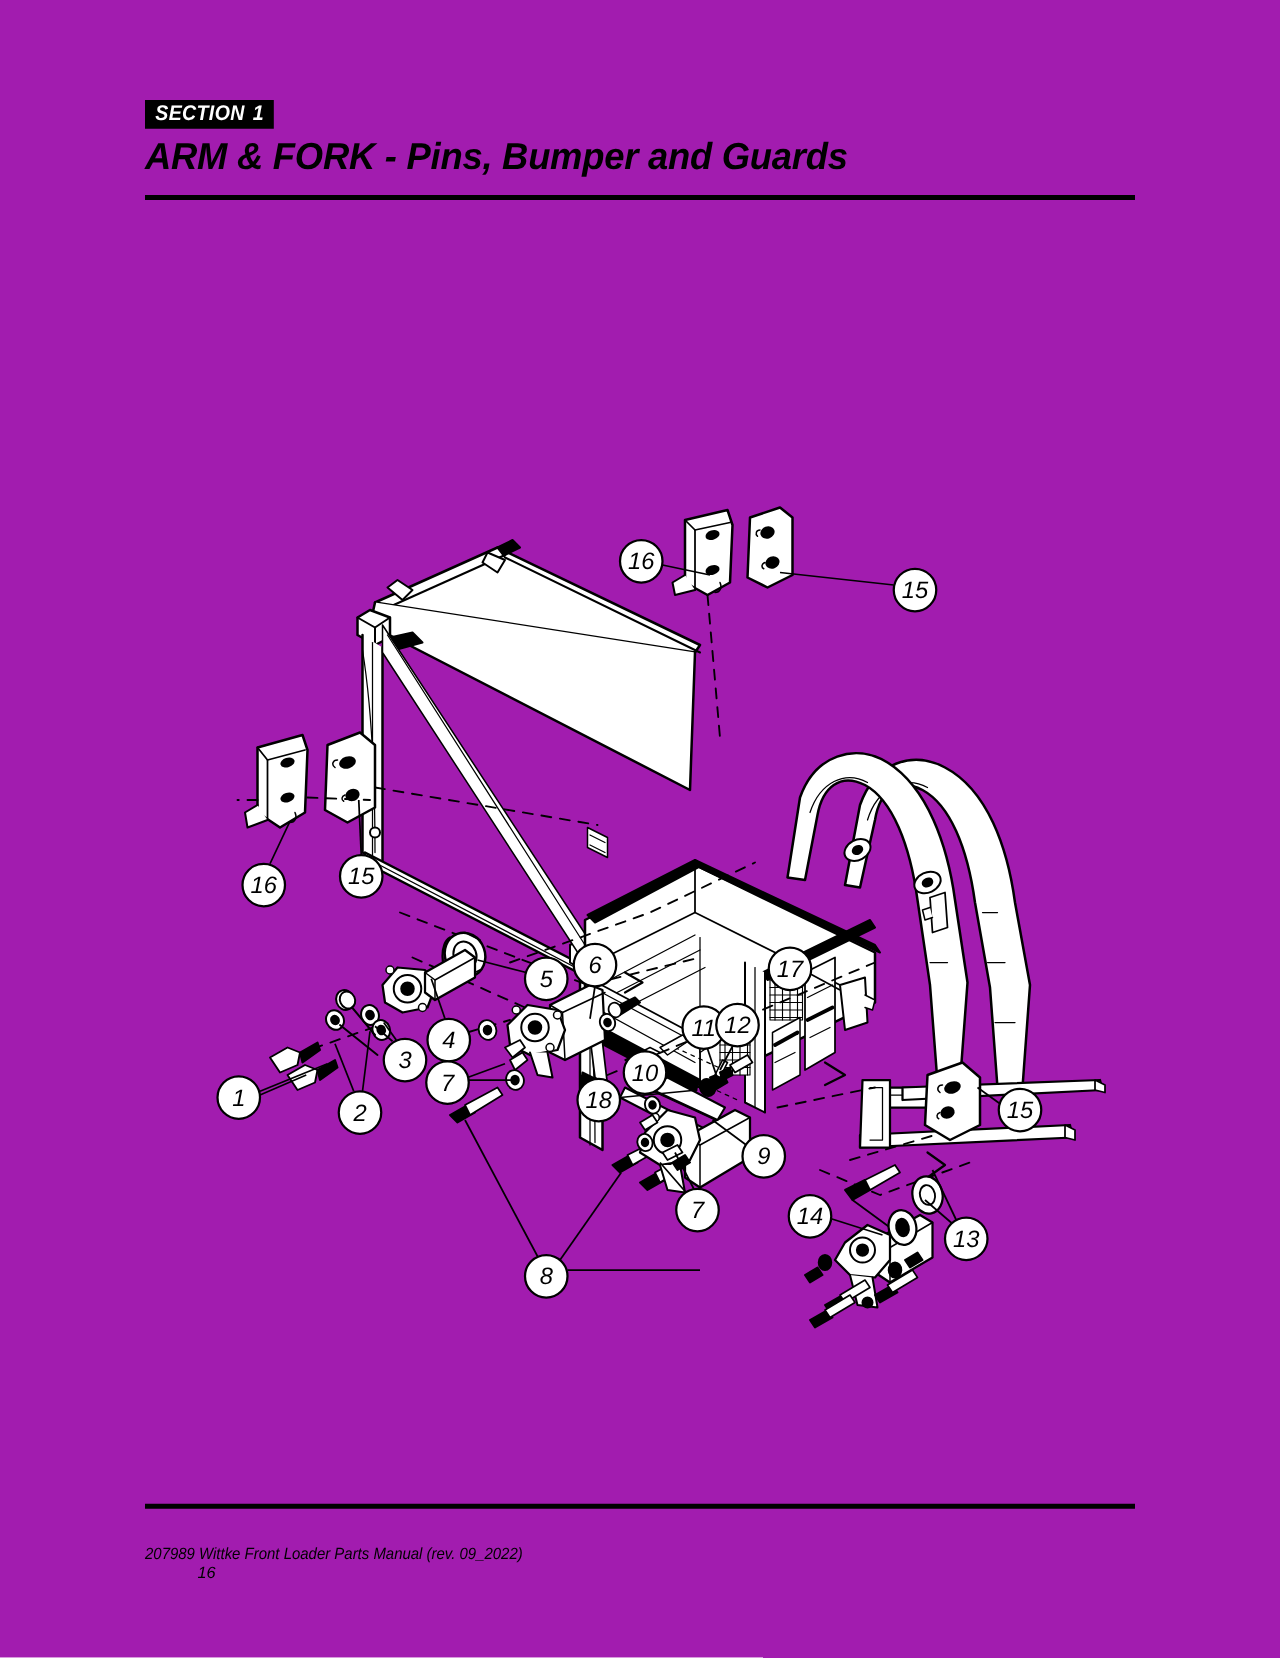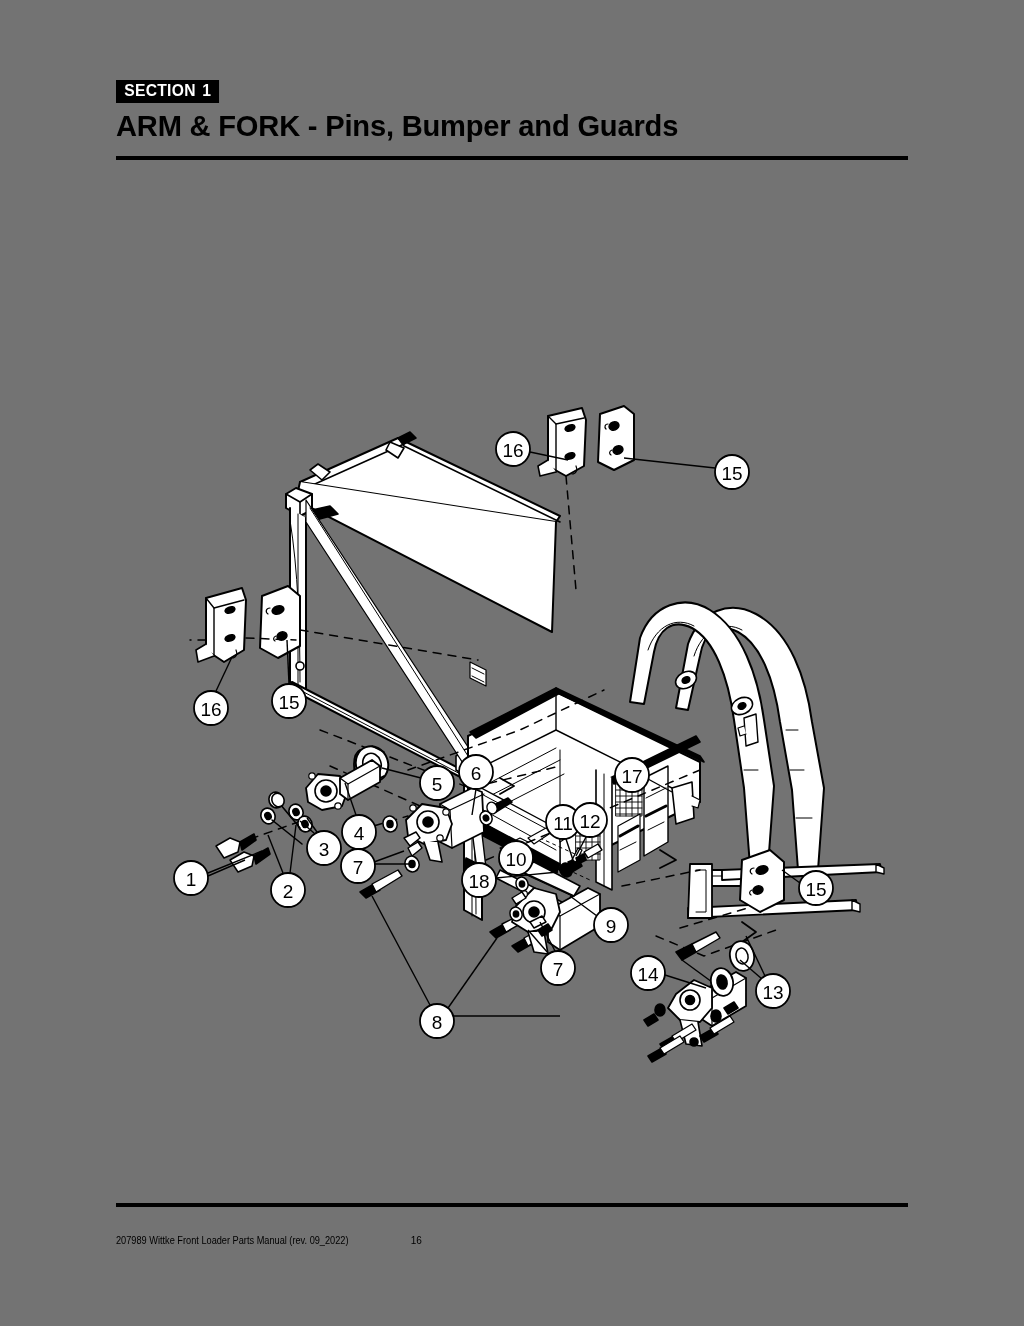--- a/index.html
+++ b/index.html
@@ -4,21 +4,21 @@
 <title>ARM &amp; FORK - Pins, Bumper and Guards</title>
 <style>
   html,body{margin:0;padding:0;background:#ffffff;}
   body{
     width:1024px;height:1326px;
     font-family:"Liberation Sans", sans-serif;
     color:#000;
     position:relative;
     overflow:hidden;
   }
-  .page{position:absolute;inset:0;background:#737373;}
+  .page{position:absolute;inset:0;background:#a21caf;font-style:italic;}
 
   
   .header{position:absolute;left:116px;top:80px;width:792px;}
   .section-tag{
     display:inline-block;
     background:#000;color:#fff;
     font-weight:bold;
     font-size:17px;
     letter-spacing:.3px;
     padding:2px 9px 3px 9px;
@@ -39,23 +39,24 @@
   }
   .rule-top{
     position:absolute;left:116px;top:156px;width:792px;height:4px;background:#000;
   }
   .rule-bottom{
     position:absolute;left:116px;top:1203px;width:792px;height:4px;background:#000;
   }
   
   .footer{
     position:absolute;left:116px;top:1235px;width:792px;
-    font-size:10px;
+    font-size:13px;
     display:flex;
-    align-items:flex-end;
+    align-items:flex-start;
+    flex-direction:column;
   }
   .footer .doc{transform:scaleX(.92);transform-origin:left center;white-space:nowrap;}
   .footer .pg{margin-left:42px;}
 
   
   .diagram{position:absolute;left:0;top:170px;width:1024px;height:1010px;}
   .diagram svg{display:block;width:1024px;height:1010px;}
   .cal-txt{font-family:"Liberation Sans", sans-serif;font-size:19px;text-anchor:middle;dominant-baseline:central;fill:#000;}
 </style>
 </head>

